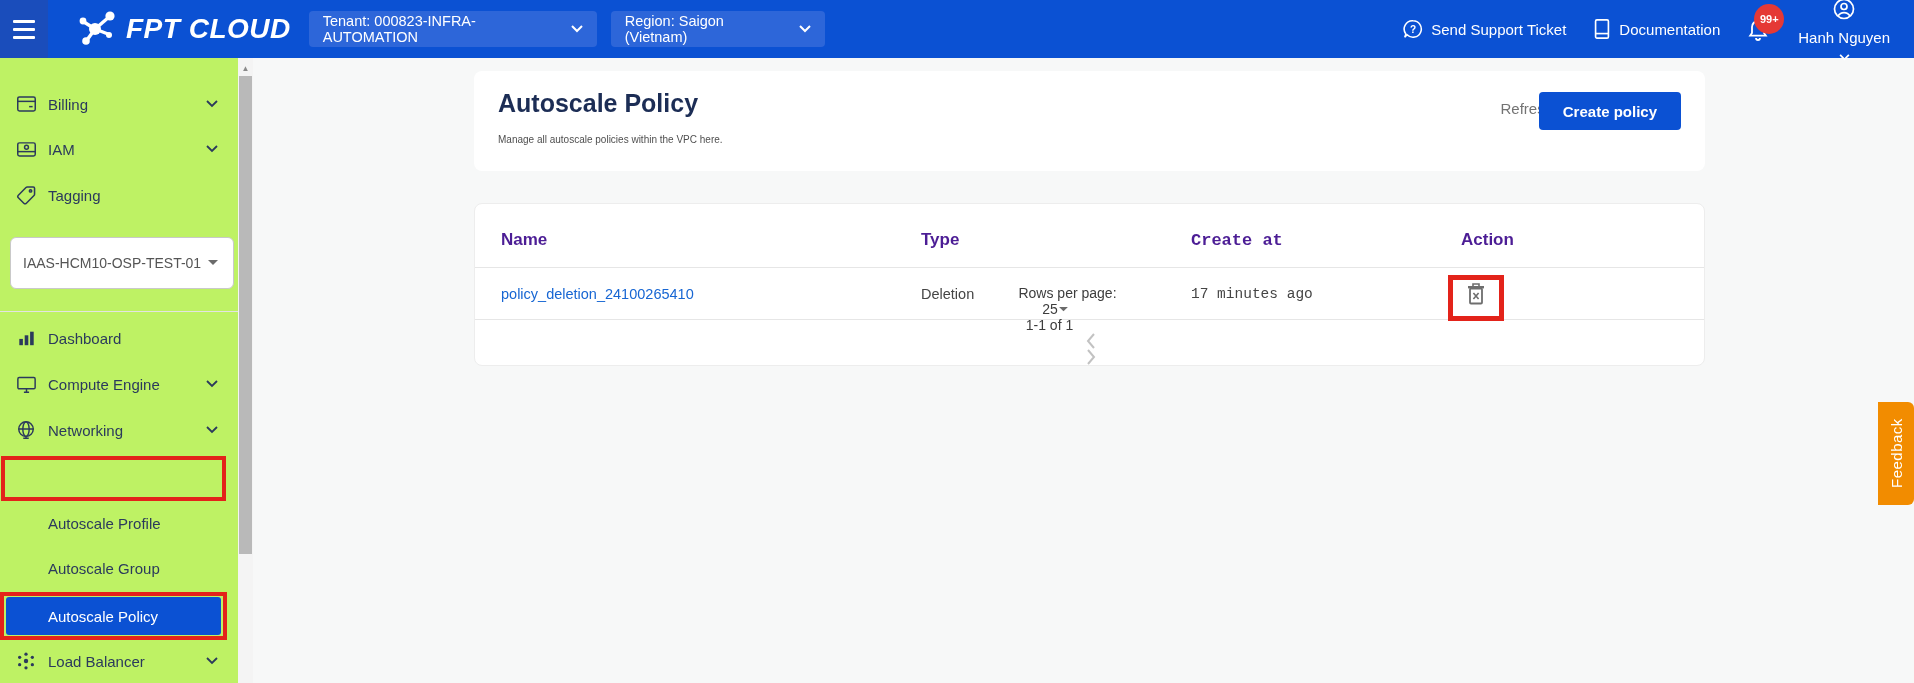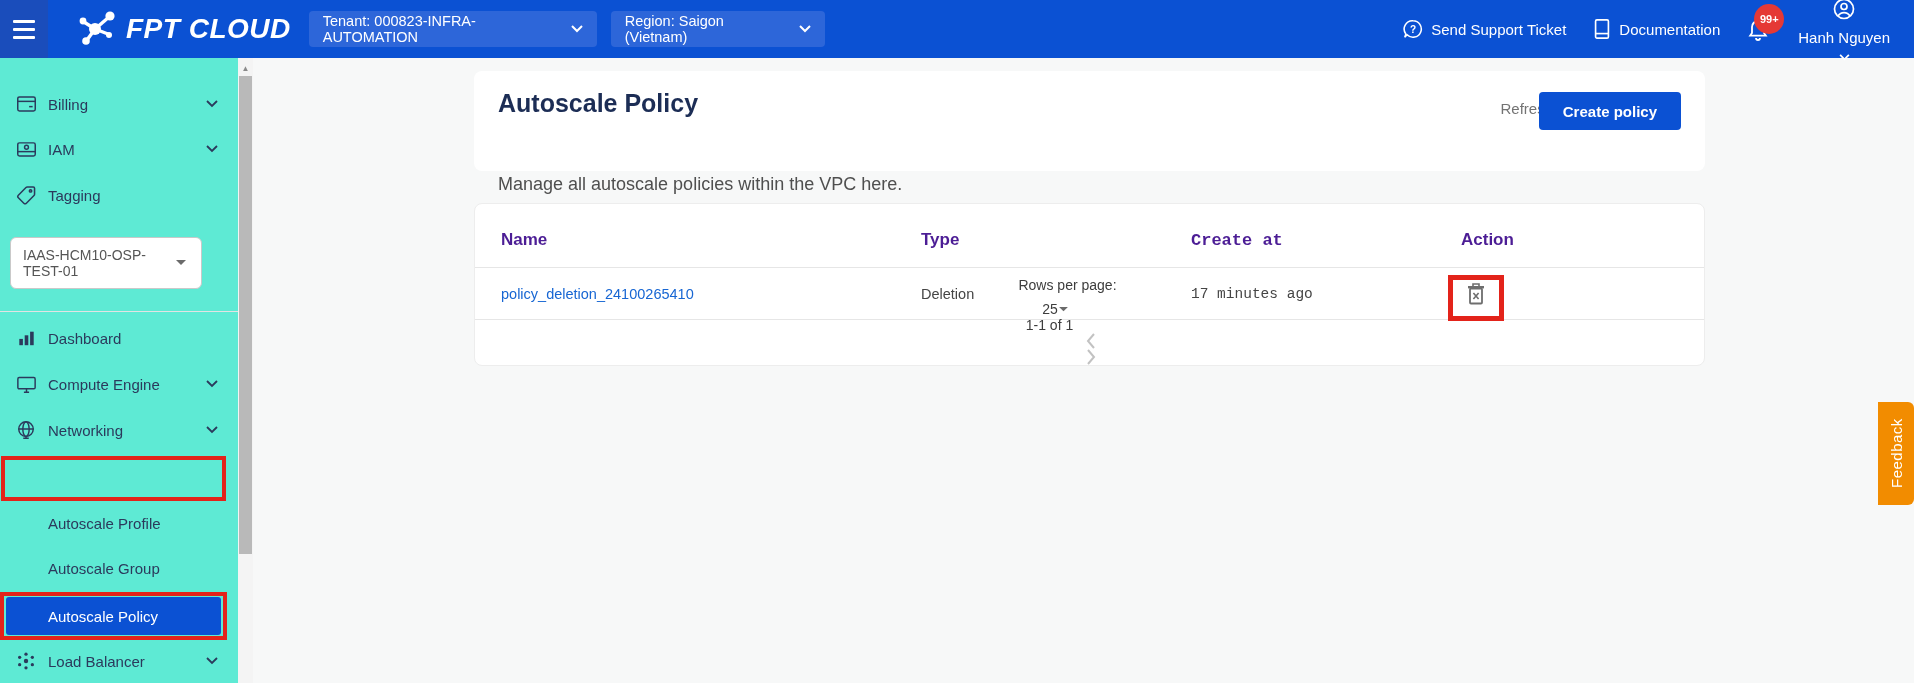--- a/index.html
+++ b/index.html
@@ -18,60 +18,60 @@
   .pill-tenant { margin-left:18px; width:288px; justify-content:space-between; }
   .pill-region { margin-left:14px; width:214px; justify-content:space-between; }
   .header-spacer { flex:1; }
   .header-right { display:flex; align-items:center; gap:26px; margin-right:24px; color:#fff; font-size:15px; }
   .header-link { display:flex; align-items:center; gap:7px; cursor:pointer; white-space:nowrap; }
   .bell-wrap { position:relative; cursor:pointer; width:26px; height:26px; }
   .badge { position:absolute; top:-12px; left:8px; min-width:30px; height:30px; background:#e53935; color:#fff; border-radius:50%; font-size:11px; font-weight:bold; display:flex; align-items:center; justify-content:center; }
   .user-wrap { display:flex; align-items:center; gap:8px; cursor:pointer; white-space:nowrap;flex-direction:column; }
 
   
-  .sidebar { position:absolute; top:58px; left:0; width:238px; height:625px; background:#5eead4; z-index:20; }
+  .sidebar { position:absolute; top:58px; left:0; width:238px; height:625px; background:#bef264; z-index:20; }
   .s-row { position:absolute; left:0; width:232px; height:46px; display:flex; align-items:center; padding:0 14px; cursor:pointer; font-size:15px; color:#2b3a5c; }
   .s-row .s-icon { width:24px; display:flex; justify-content:center; flex:none; }
   .s-row .s-label { margin-left:10px; }
   .s-row .s-chev { margin-left:auto; }
   .s-sub { position:absolute; left:0; width:232px; height:46px; display:flex; align-items:center; padding-left:48px; cursor:pointer; font-size:15px; color:#2b3a5c; }
-  .vpc-select { position:absolute; left:10px; top:179px; width:192px; height:52px; border:1px solid #c9c9c9; border-radius:6px; background:#fff; display:flex; align-items:center; justify-content:space-between; padding:0 14px 0 12px; font-size:14px; color:#555; cursor:pointer; }
+  .vpc-select { position:absolute; left:10px; top:179px; width:224px; height:52px; border:1px solid #c9c9c9; border-radius:6px; background:#fff; display:flex; align-items:center; justify-content:space-between; padding:0 14px 0 12px; font-size:14px; color:#555; cursor:pointer; }
   .s-divider { position:absolute; left:0; top:253px; width:238px; height:1px; background:#e3e3e3; }
   .active-blue { color:#0b51d3; font-weight:bold; }
   .policy-selected { position:absolute; left:6px; top:539px; width:215px; height:38px; background:#0b51d3; border-radius:3px; color:#fff; display:flex; align-items:center; padding-left:42px; font-size:15px; cursor:pointer; }
 
   
   .anno { position:absolute; border:4px solid #e3231a; pointer-events:none; z-index:25; }
   .anno-autoscaling { left:1px; top:398px; width:225px; height:45px; }
   .anno-policy { left:0px; top:534px; width:227px; height:48px; }
 
   
   .scrollstrip { position:absolute; left:238px; top:58px; width:15px; height:625px; background:#f4f4f4; z-index:21; }
   .scroll-up { position:absolute; top:4px; left:0; width:15px; height:12px; display:flex; align-items:center; justify-content:center; font-size:8px; color:#8a8a8a; cursor:pointer; }
   .scroll-thumb { position:absolute; top:18px; left:1px; width:13px; height:478px; background:#b9b9b9; cursor:pointer; }
 
   
   .card-head { position:absolute; left:474px; top:71px; width:1231px; height:100px; background:#fff; border-radius:8px; }
   .page-title { position:absolute; left:24px; top:18px; font-size:25px; font-weight:bold; color:#1c2d55; }
-  .page-desc { position:absolute; left:24px; top:63px; font-size:18px; color:#4f4f4f;margin-top:40px; }
+  .page-desc { position:absolute; left:24px; top:63px; font-size:10px; color:#4f4f4f; }
   .btn-refresh { position:absolute; right:152px; top:29px; font-size:15px; font-weight:400; color:#737373; background:none; border:none; cursor:pointer; font-family:inherit; }
   .btn-create { position:absolute; right:24px; top:21px; height:38px; padding:0 24px; background:#0b51d3; color:#fff; border:none; border-radius:4px; font-size:15px; font-weight:bold; cursor:pointer; font-family:inherit; }
 
   .card-table { position:absolute; left:474px; top:203px; width:1231px; height:163px; background:#fff; border:1px solid #ededed; border-radius:8px; }
   .thead { position:absolute; top:0; left:0; width:100%; height:64px; border-bottom:1px solid #e6e6e6; }
   .th { position:absolute; top:4px; height:64px; display:flex; align-items:center; font-size:17px; font-weight:bold; color:#4c1d95; }
   .trow { position:absolute; top:64px; left:0; width:100%; height:52px; border-bottom:1px solid #e6e6e6; }
   .td { position:absolute; top:0; height:52px; display:flex; align-items:center; font-size:14.5px; color:#454545; }
   .col-name { left:26px; } .col-type { left:446px; } .col-create { left:716px;font-family:Liberation Mono, monospace; } .col-action { left:986px; }
   .cell-link { color:#1766d3; cursor:pointer; text-decoration:none; }
   .trash-btn { position:absolute; left:990px; top:14px; background:none; border:none; cursor:pointer; padding:0; }
   .anno-trash { left:973px; top:71px; width:56px; height:46px; border-width:5px; }
   .tfoot { position:absolute; bottom:0; left:0; width:100%; height:46px; display:flex; align-items:center; justify-content:flex-end; padding-right:24px; gap:0; font-size:14px; color:#3d3d3d;flex-direction:column; }
   .rpp-label { margin-right:20px; }
-  .rpp-value { display:flex; align-items:center; cursor:pointer; margin-right:44px;margin-top:8px; }
+  .rpp-value { display:flex; align-items:center; cursor:pointer; margin-right:44px; }
   .range-label { margin-right:56px; }
   .page-chev { background:none; border:none; cursor:default; padding:0 4px; margin-left:26px; display:flex; align-items:center; }
 
   
   .feedback { position:absolute; left:1878px; top:402px; width:36px; height:103px; background:#f28c00; border-radius:6px 0 0 6px; color:#fff; font-size:15px; display:flex; align-items:center; justify-content:center; writing-mode:vertical-rl; transform:rotate(180deg); cursor:pointer; letter-spacing:0.5px; }
 
   svg { display:block; }
 </style>
 </head>
 <body>

